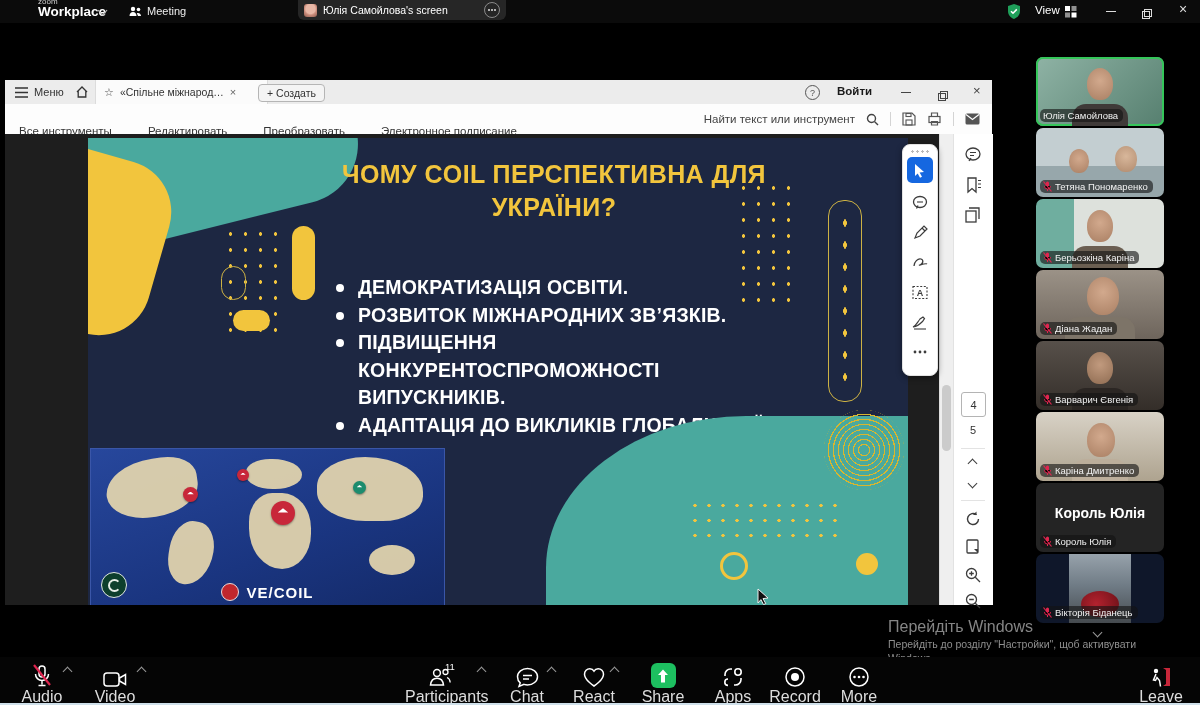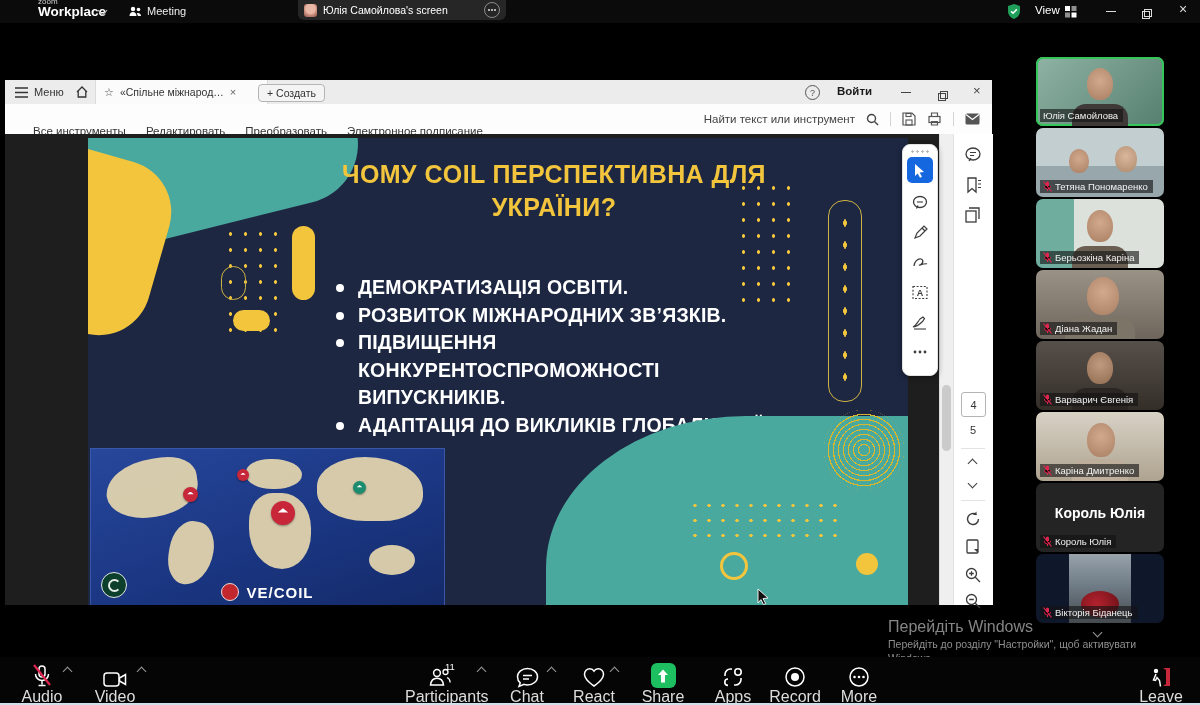--- a/index.html
+++ b/index.html
@@ -33,21 +33,21 @@
   #pdfwin{position:absolute;left:5px;top:80px;width:987px;height:525px;background:#fff;}
   #pdf-titlebar{position:absolute;left:0;top:0;width:100%;height:24px;background:#ececec;color:#333;}
   #pdf-titlebar .grp{position:absolute;top:0;height:24px;display:flex;align-items:center;gap:6px;}
   #pdf-tab{position:absolute;left:90px;top:0;width:155px;height:24px;background:#fbfbfb;
       border-left:1px solid #dcdcdc;border-right:1px solid #dcdcdc;display:flex;align-items:center;gap:6px;padding:0 8px;}
   #pdf-tab .lbl{font-size:10.5px;color:#333;white-space:nowrap;overflow:hidden;max-width:105px;}
   #create-btn{position:absolute;left:253px;top:4px;height:16px;border:1px solid #b5b5b5;border-radius:4px;
       background:#f4f4f4;display:flex;align-items:center;padding:0 8px;font-size:10.5px;color:#333;gap:3px;}
   #pdf-toolbar{position:absolute;left:0;top:24px;width:100%;height:30px;background:#fdfdfd;
       border-bottom:1px solid #ddd;display:flex;align-items:center;}
-  #pdf-toolbar .menus{display:flex;gap:20px;padding-left:28px;font-size:11.5px;color:#333;margin-top:24px;}
+  #pdf-toolbar .menus{display:flex;gap:36px;padding-left:14px;font-size:11.5px;color:#333;margin-top:24px;}
   #pdf-toolbar .rgt{margin-left:auto;display:flex;align-items:center;gap:11px;padding-right:12px;font-size:11.5px;color:#444;}
   .vdiv{width:1px;height:14px;background:#d4d4d4;}
 
   #pdf-canvas{position:absolute;left:0;top:54px;width:934px;height:471px;background:#1e1e1e;overflow:hidden;}
   #pdf-scrollbar{position:absolute;left:934px;top:54px;width:14px;height:471px;background:#efefef;border-left:1px solid #ddd;}
   #pdf-scrollbar .thumb{position:absolute;left:2px;top:251px;width:9px;height:66px;background:#cbcbcb;border-radius:5px;}
   #pdf-rail{position:absolute;left:948px;top:54px;width:39px;height:471px;background:#fff;border-left:1px solid #e2e2e2;}
   .rail-ic{position:absolute;left:10px;width:18px;height:18px;color:#3c3c3c;}
   #pagebox{position:absolute;left:7px;top:258px;width:23px;height:23px;border:1px solid #b4b4b4;border-radius:3px;
       font-size:11px;color:#333;display:flex;align-items:center;justify-content:center;background:#fff;}
@@ -111,21 +111,21 @@
   .bg3{background:linear-gradient(180deg,#9b9287,#6e655c);}
   .bg4{background:linear-gradient(180deg,#57504a,#342e29);}
   .bg5{background:linear-gradient(180deg,#d8d2c6,#aea38f);}
   .bg6{background:#242424;}
   .bg7{background:#0f172a;}
   .tile .photo{position:absolute;left:33px;top:0;width:62px;height:100%;
       background:linear-gradient(180deg,#97a2ab 0%,#707c86 45%,#454a4f 100%);}
   .tile .photo::after{content:"";position:absolute;left:12px;bottom:6px;width:38px;height:26px;border-radius:50%;
       background:radial-gradient(circle at 40% 50%,#b3222e,#6e1118);}
   .nameplate{position:absolute;left:4px;bottom:4px;display:flex;align-items:center;gap:3px;
-      background:rgba(20,20,20,.62);border-radius:0;padding:1px 5px 1px 3px;}
+      background:rgba(20,20,20,.62);border-radius:5px;padding:1px 5px 1px 3px;}
   .nameplate span{font-size:9.5px;color:#f2f2f2;white-space:nowrap;}
   .center-name{position:absolute;left:0;top:22px;width:100%;text-align:center;
       font-size:14px;font-weight:bold;color:#fff;}
   #panel-more{position:absolute;left:1094px;top:629px;color:#9a9a9a;}
 
   
   #bottombar{position:absolute;left:0;top:657px;width:1200px;height:46px;background:#050505;}
   .ctl{position:absolute;top:6px;width:70px;text-align:center;color:#e8e8e8;}
   .ctl .ic{height:25px;display:flex;align-items:flex-end;justify-content:center;}
   .ctl .lb{font-size:16px;margin-top:0;color:#ddd;}

